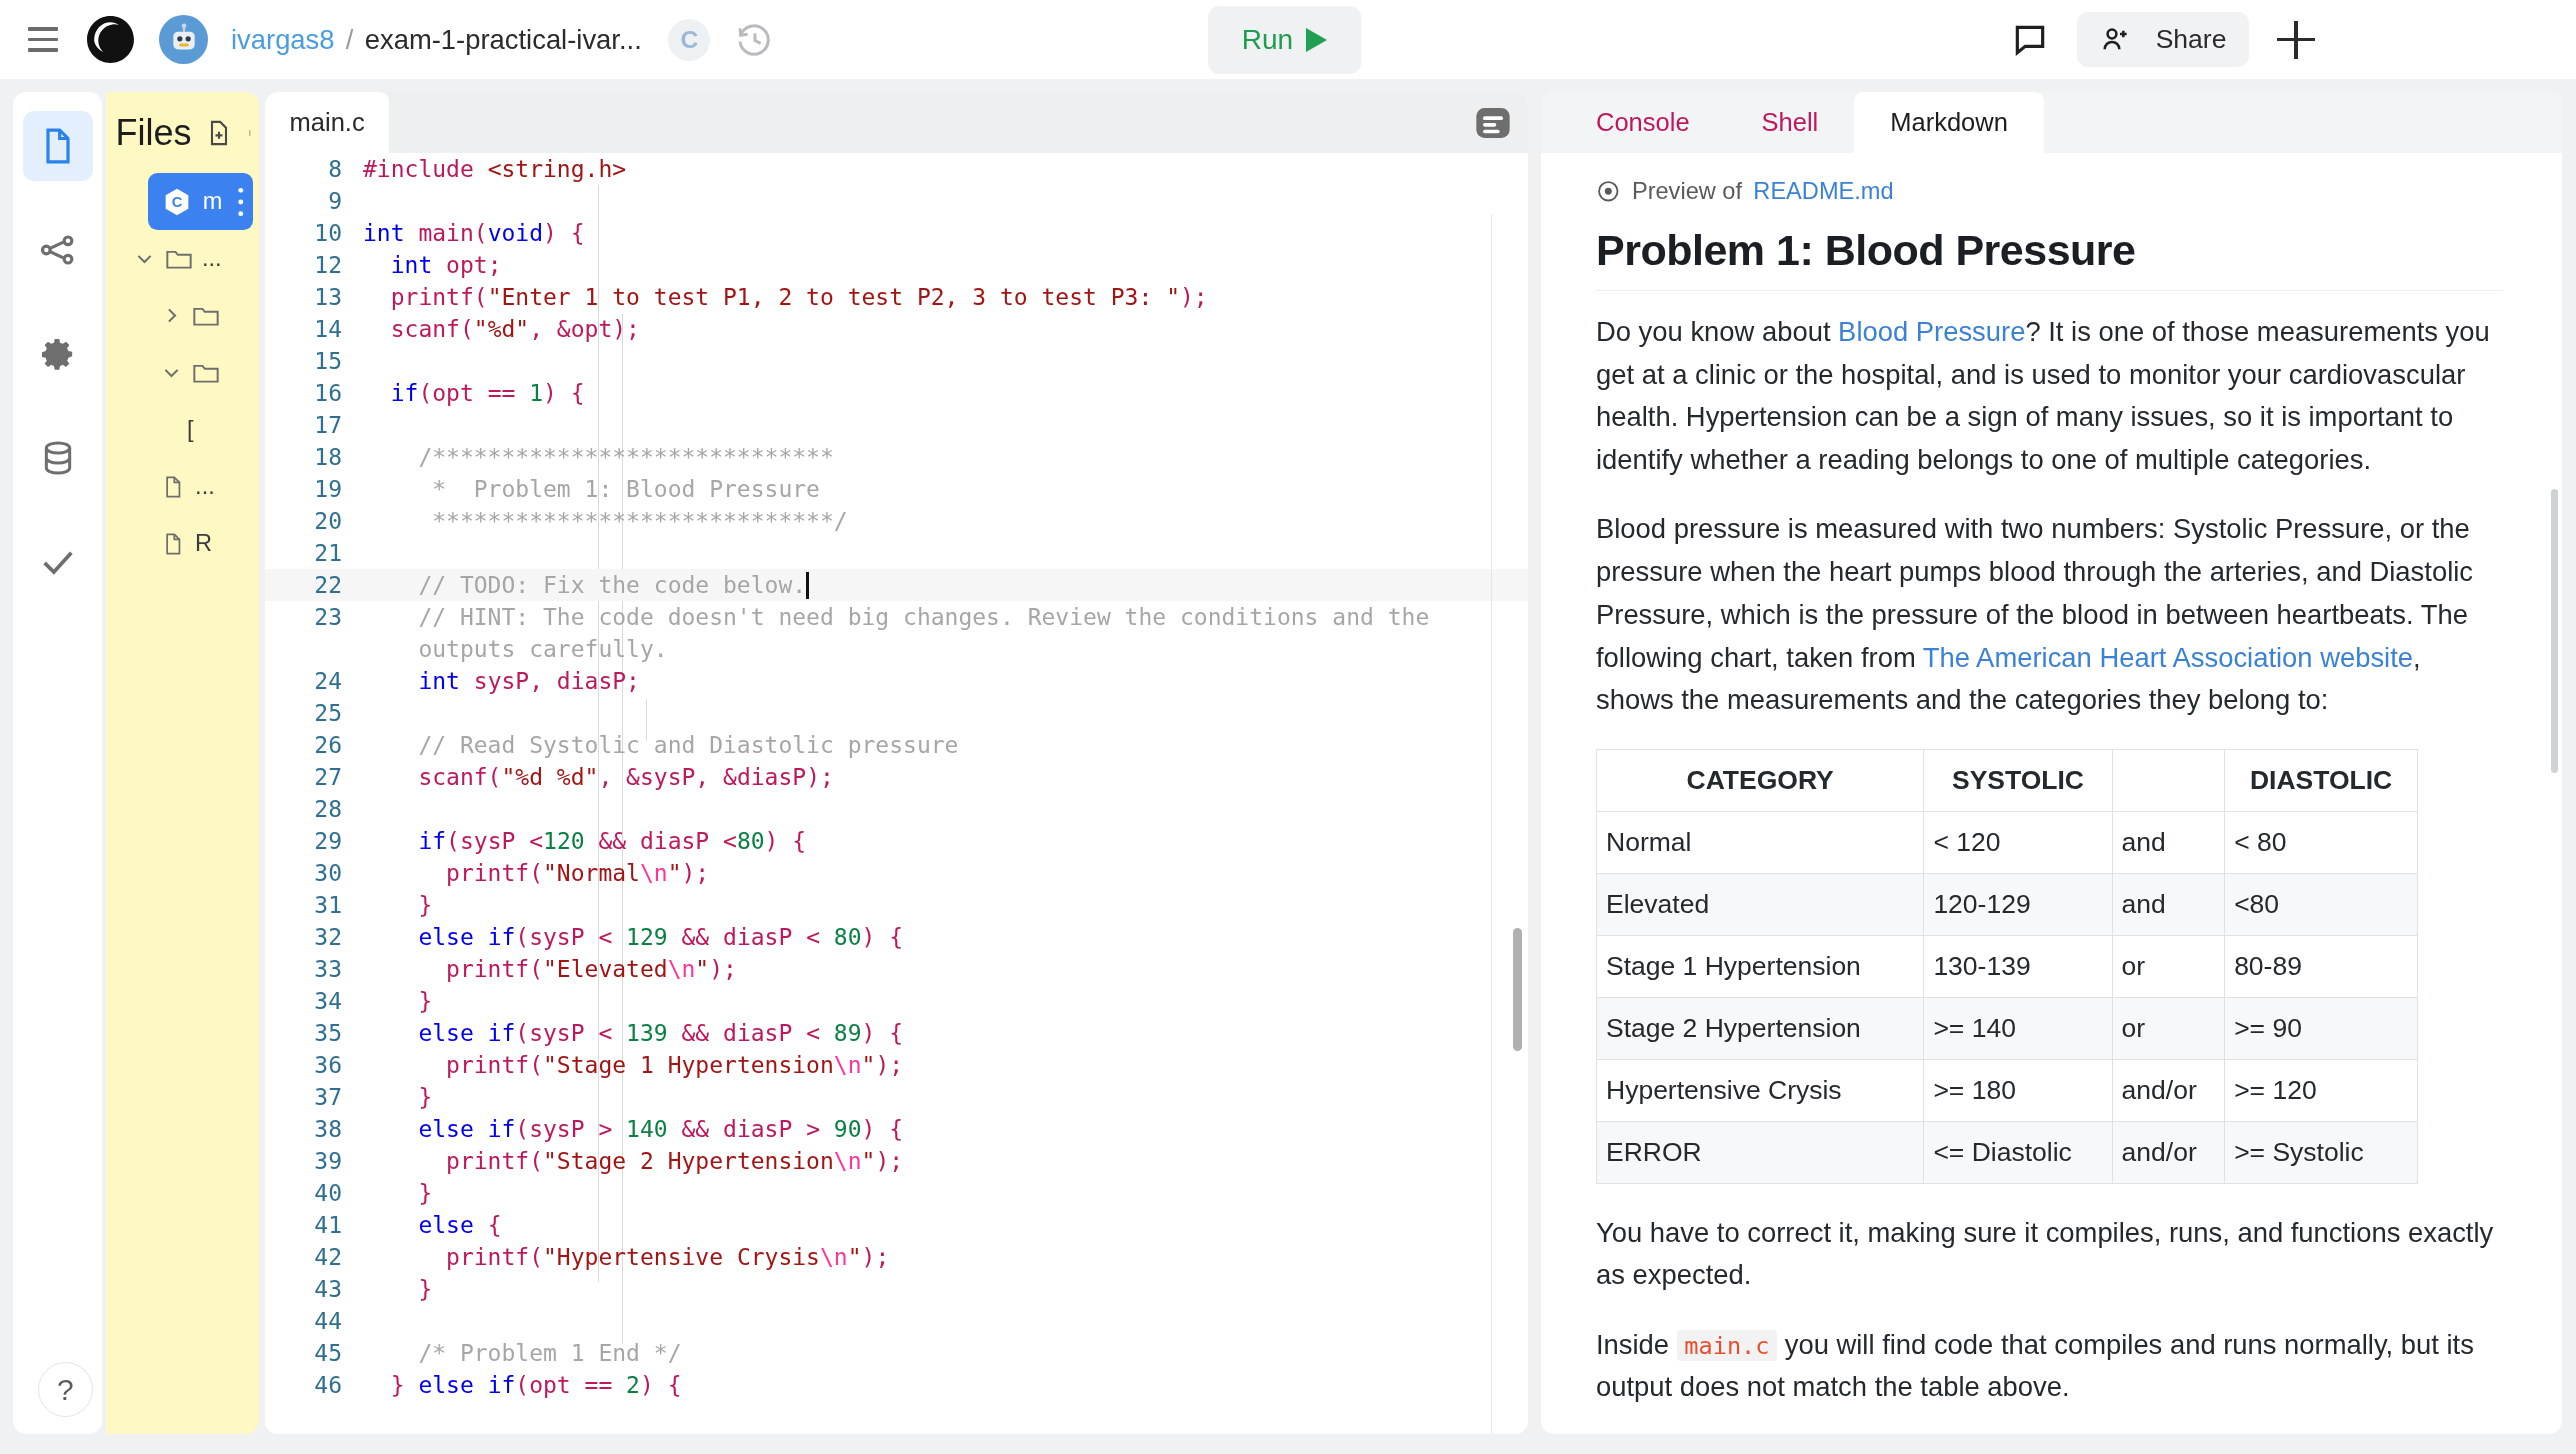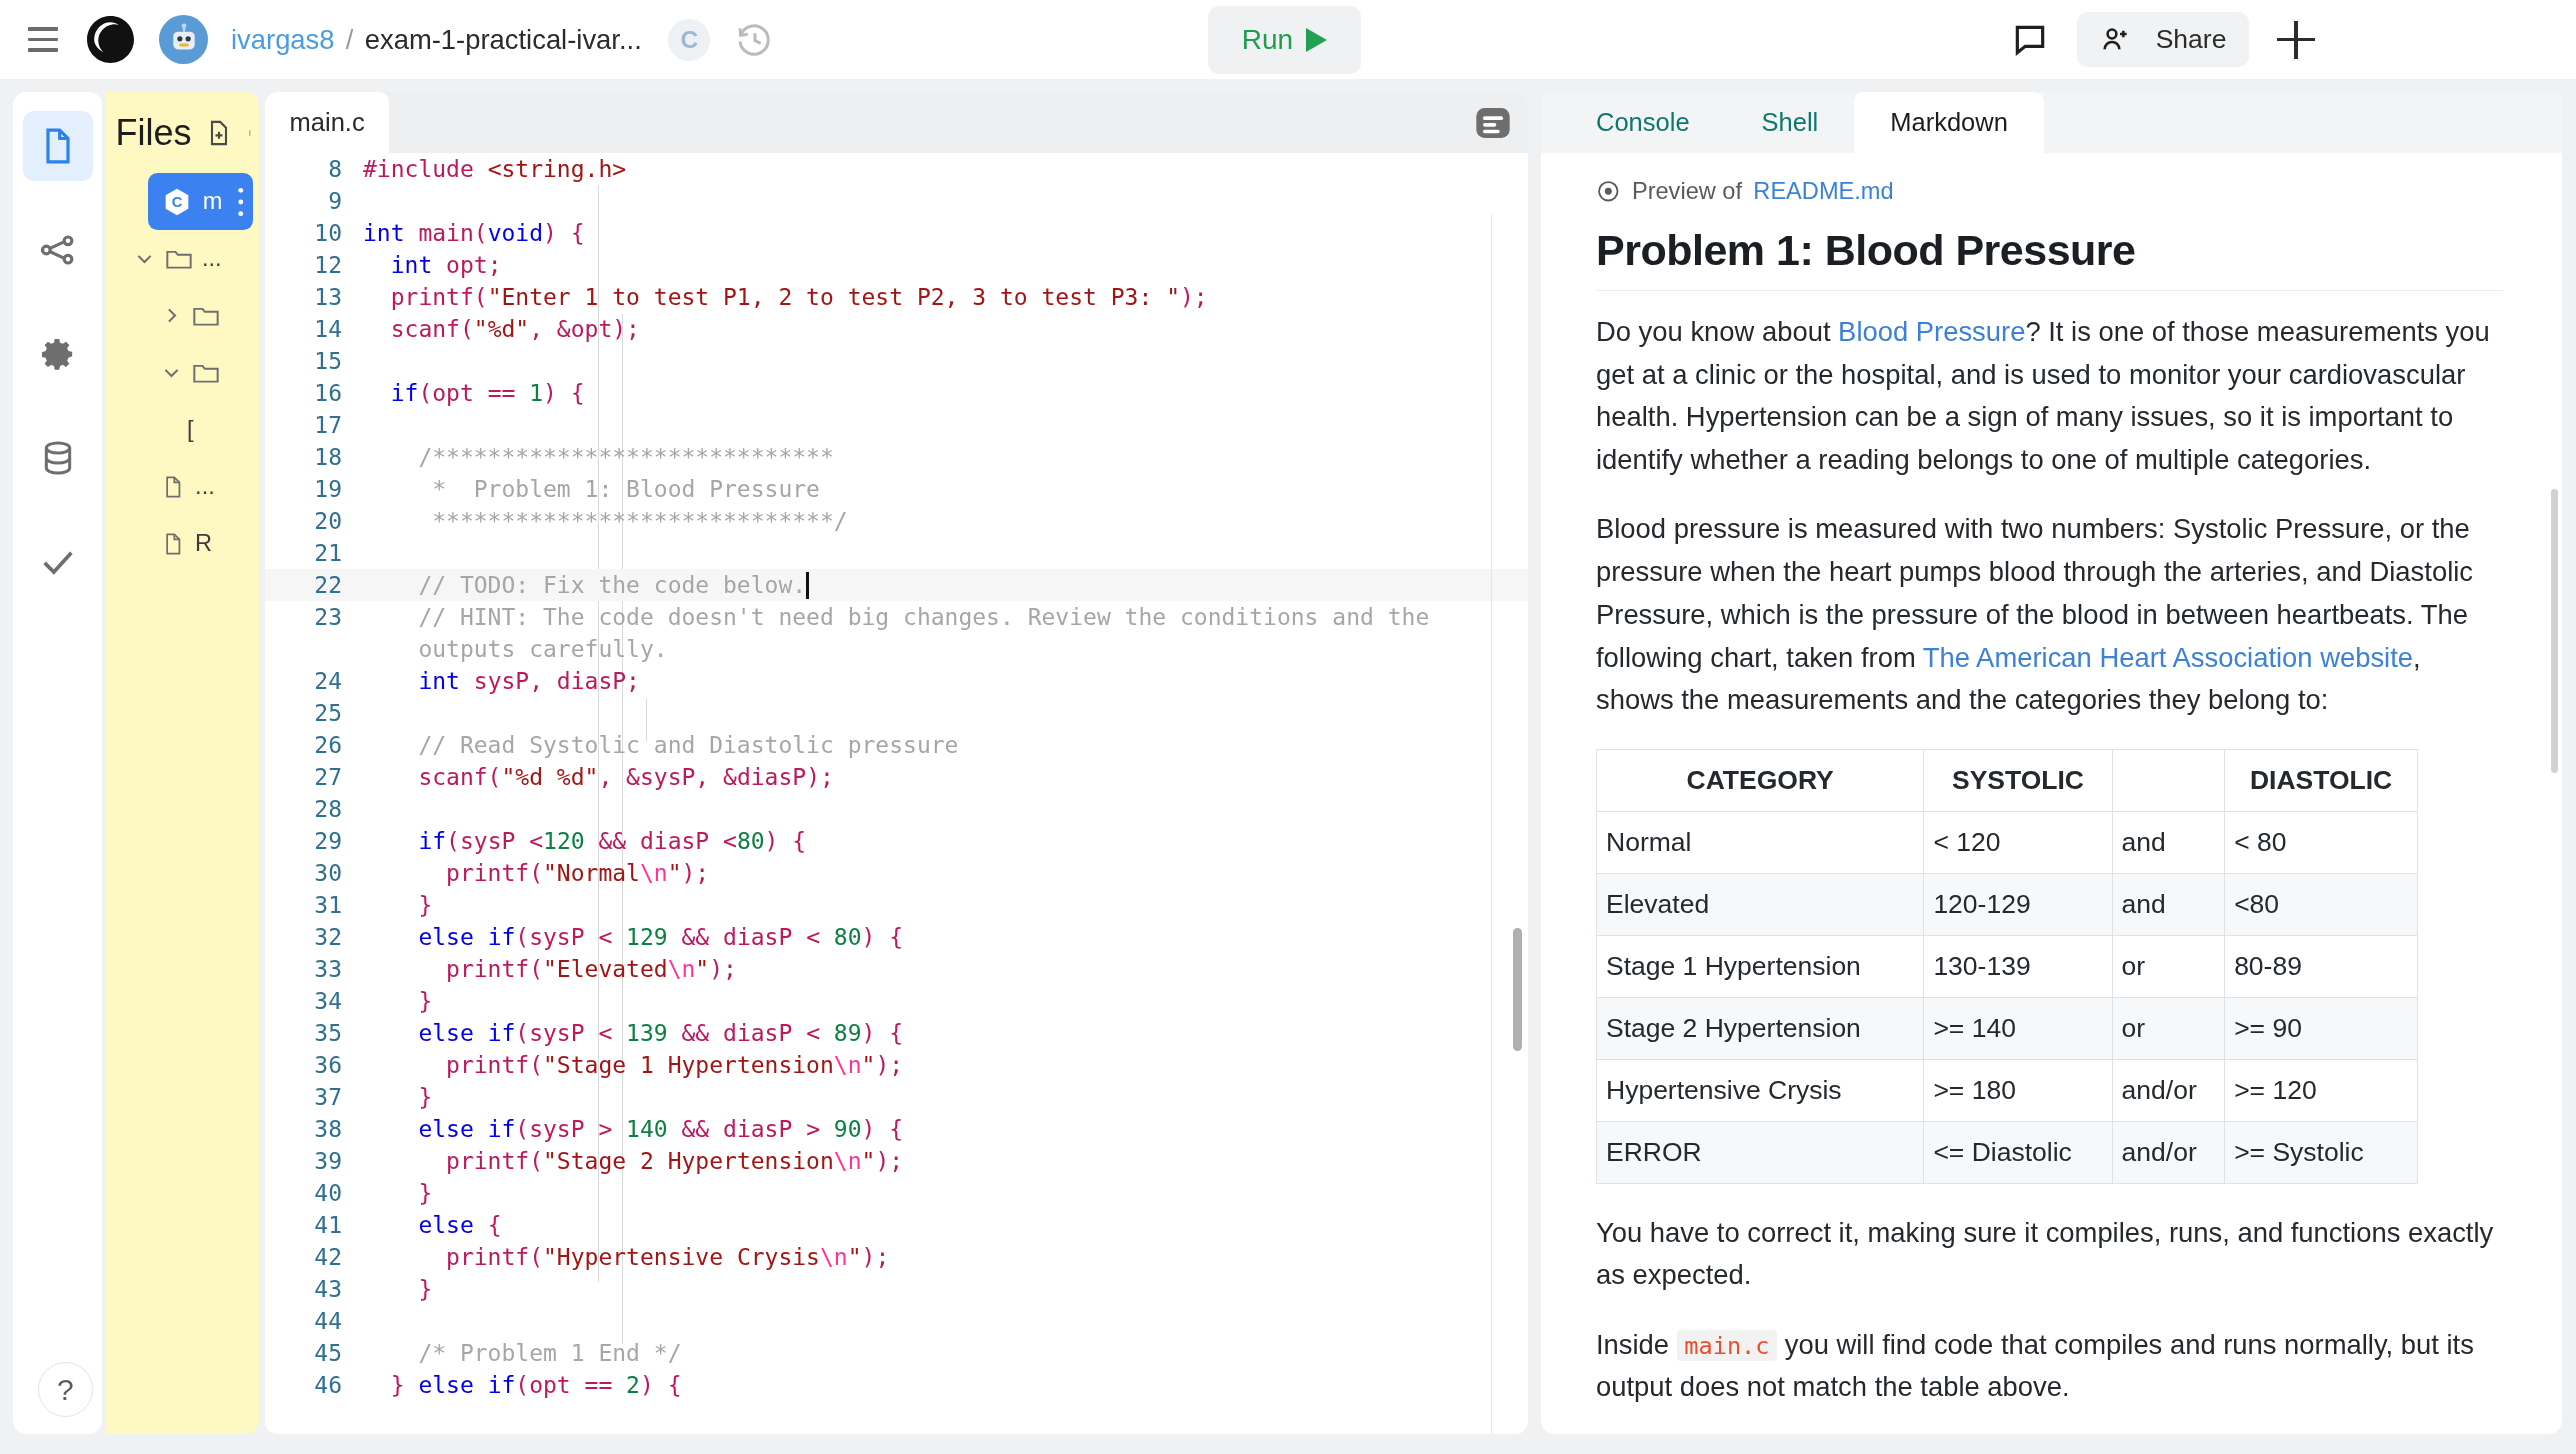--- a/index.html
+++ b/index.html
@@ -201,21 +201,21 @@
   
   #preview-pane {
     position: absolute; left: 1541px; top: 13.2px; width: 1021px; height: 1342px;
     background: #ffffff; border-radius: 13.2px; overflow: hidden;
   }
   #preview-tabbar {
     height: 61px; background: #f3f4f5; display: flex; align-items: flex-end; padding-left: 19px;
   }
   .ptab {
     height: 61px; padding: 0 36px; display: flex; align-items: center;
-    font-size: 25.5px; color: #0f766e; cursor: pointer;
+    font-size: 25.5px; color: #be185d; cursor: pointer;
   }
   .ptab.active {
     background: #ffffff; color: #1d1d1d; border-radius: 9.5px 9.5px 0 0;
   }
 
   #preview-body {
     position: absolute; left: 0; top: 61px; right: 0; bottom: 0;
     padding: 24.6px 59px 0 55px; overflow: hidden;
     color: #24292e;
   }

